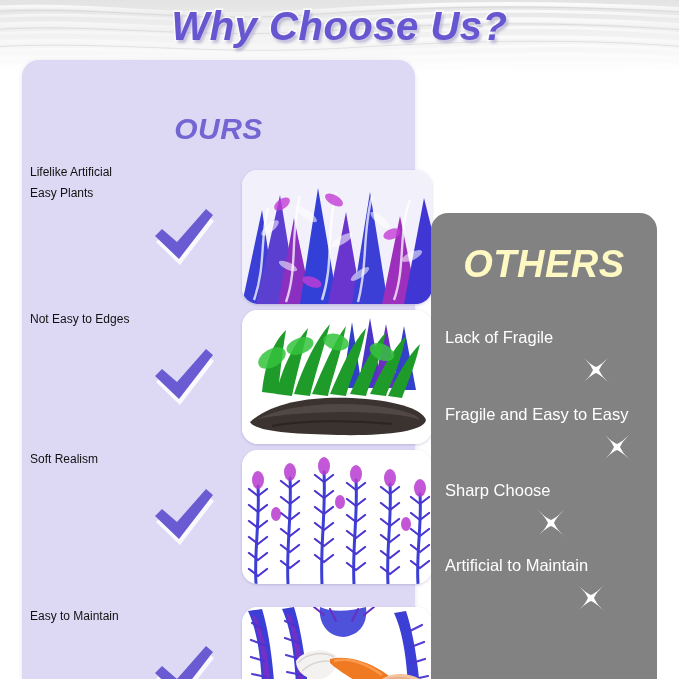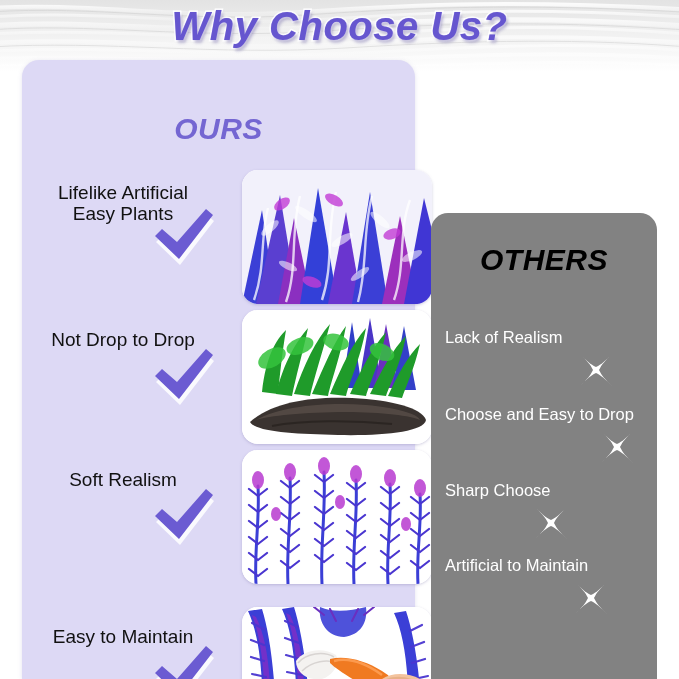--- a/index.html
+++ b/index.html
@@ -69,25 +69,23 @@
   .ours-row {
     position: absolute;
     left: 0;
     width: 393px;
     height: 140px;
   }
   .ours-label {
     position: absolute;
     left: 8px;
     width: 186px;
-    text-align: center;
-    font-size: 19px;
+    font-size: 12px;
     color: #111111;
     line-height: 21px;
-    margin-top: 20px;
   }
   .check {
     position: absolute;
     width: 62px; height: 58px;
   }
   .photo {
     position: absolute;
     left: 220px;
     width: 190px; height: 134px;
     border-radius: 16px;
@@ -103,24 +101,24 @@
     left: 431px; top: 213px;
     width: 226px; height: 466px;
     background: #828282;
     border-radius: 17px 17px 0 0;
   }
   #others-heading {
     position: absolute;
     left: 0; top: 30px;
     width: 226px;
     text-align: center;
-    font-size: 30px;
+    font-size: 38px;
     font-weight: bold;
     font-style: italic;
-    color: #000000;
+    color: #fef9c3;
     letter-spacing: 0.5px;
   }
   .others-row { position: absolute; left: 0; width: 226px; }
   .others-label {
     position: absolute;
     left: 14px;
     font-size: 16.5px;
     color: #ffffff;
     white-space: nowrap;
   }
@@ -210,21 +208,21 @@
           <ellipse cx="92" cy="30" rx="10" ry="5" transform="rotate(30 92 30)"></ellipse>
           <ellipse cx="150" cy="64" rx="9" ry="5" transform="rotate(-20 150 64)"></ellipse>
           <ellipse cx="70" cy="112" rx="10" ry="5" transform="rotate(20 70 112)"></ellipse>
         </g>
       </svg>
     </div>
   </div>
 
   <div class="ours-row" style="top:195px">
     <div class="ours-label" style="top:54px">
-      <div>Not Drop to Drop</div>
+      <div>Not Easy to Edges</div>
       <div></div>
     </div>
     <svg class="check" style="left:131px; top:93px" viewBox="0 0 62 58">
       <path d="M2 28 L9 21 L24 34 L53 1 L60 7 L26 51 Z" fill="#ffffff" opacity="0.85" transform="translate(1,6)"></path>
       <path d="M2 28 L9 21 L24 34 L53 1 L60 7 L26 51 Z" fill="#6b5bd2"></path>
     </svg>
     <div class="photo" style="top:55px">
       <svg width="190" height="134" viewBox="0 0 190 134">
         <rect width="190" height="134" fill="#ffffff"></rect>
         <g>
@@ -355,28 +353,28 @@
         </g>
       </svg>
     </div>
   </div>
 </div>
 
 <div id="others-panel">
   <div id="others-heading">OTHERS</div>
 
   <div class="others-row" style="top:115px">
-    <div class="others-label" style="top:0">Lack of Realism</div>
+    <div class="others-label" style="top:0">Lack of Fragile</div>
     <svg class="xmark" style="left:145px; top:22px" viewBox="0 0 40 40">
       <path d="M3 3 C 12 12, 14 14, 20 17 C 26 14, 28 12, 37 3 C 28 12, 26 14, 23 20 C 26 26, 28 28, 37 37 C 28 28, 26 26, 20 23 C 14 26, 12 28, 3 37 C 12 28, 14 26, 17 20 C 14 14, 12 12, 3 3Z" fill="#ffffff"></path>
     </svg>
   </div>
 
   <div class="others-row" style="top:192px">
-    <div class="others-label" style="top:0">Choose and Easy to Drop</div>
+    <div class="others-label" style="top:0">Fragile and Easy to Easy</div>
     <svg class="xmark" style="left:166px; top:22px" viewBox="0 0 40 40">
       <path d="M3 3 C 12 12, 14 14, 20 17 C 26 14, 28 12, 37 3 C 28 12, 26 14, 23 20 C 26 26, 28 28, 37 37 C 28 28, 26 26, 20 23 C 14 26, 12 28, 3 37 C 12 28, 14 26, 17 20 C 14 14, 12 12, 3 3Z" fill="#ffffff"></path>
     </svg>
   </div>
 
   <div class="others-row" style="top:268px">
     <div class="others-label" style="top:0">Sharp Choose</div>
     <svg class="xmark" style="left:100px; top:22px" viewBox="0 0 40 40">
       <path d="M3 3 C 12 12, 14 14, 20 17 C 26 14, 28 12, 37 3 C 28 12, 26 14, 23 20 C 26 26, 28 28, 37 37 C 28 28, 26 26, 20 23 C 14 26, 12 28, 3 37 C 12 28, 14 26, 17 20 C 14 14, 12 12, 3 3Z" fill="#ffffff"></path>
     </svg>

